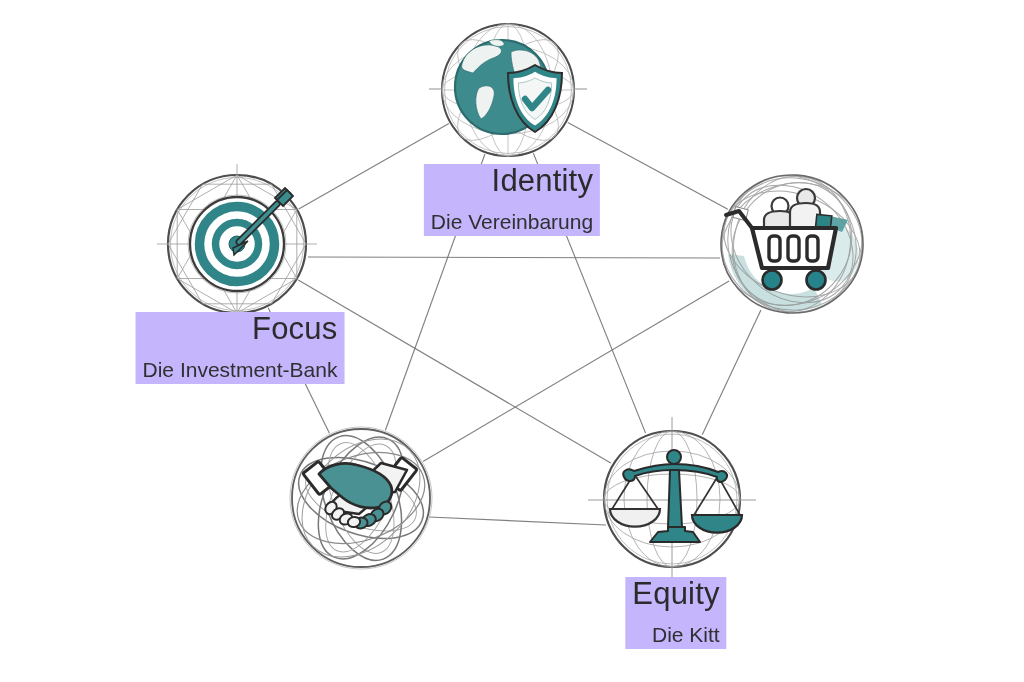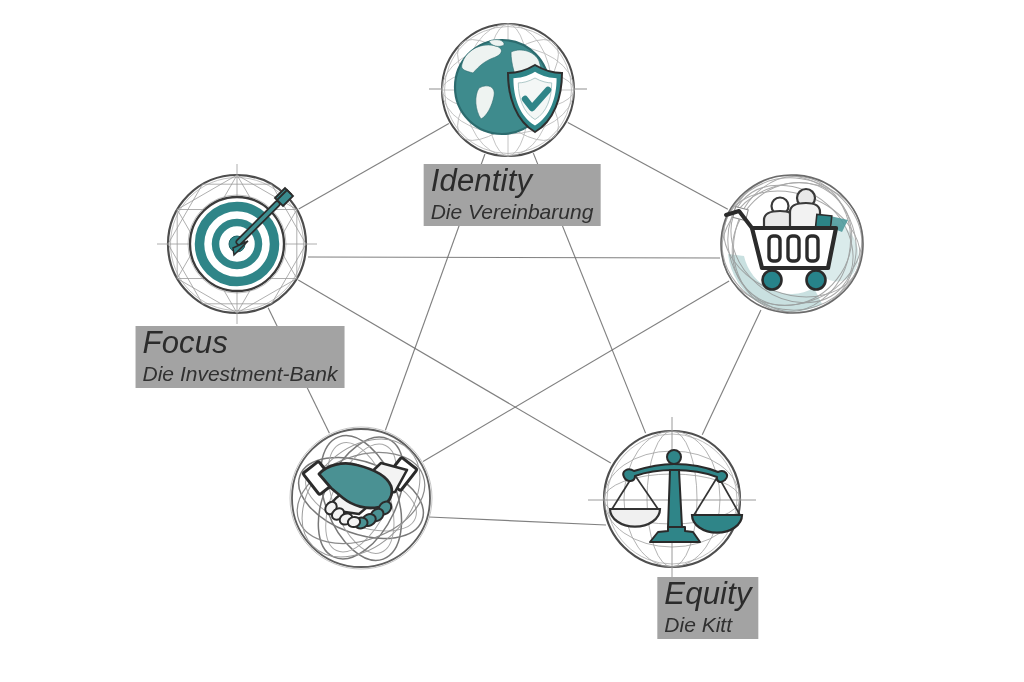--- a/index.html
+++ b/index.html
@@ -1,23 +1,23 @@
 <!DOCTYPE html>
 <html><head>
 <meta charset="utf-8">
 <style>
   html,body{margin:0;padding:0;background:#ffffff;}
   .stage{position:relative;width:1024px;height:682px;background:#ffffff;overflow:hidden;
          font-family:"Liberation Sans","DejaVu Sans",sans-serif;}
   .stage svg{position:absolute;left:0;top:0;}
   .edge{stroke:#6f6f6f;stroke-width:1.15;opacity:.88;}
-  .node-label{position:absolute;transform:translateX(-50%);text-align:left;
-              background:#a3a3a3;padding:0 7px 2px 7px;white-space:nowrap;font-style:italic;}
+  .node-label{position:absolute;transform:translateX(-50%);text-align:right;
+              background:#c4b5fd;padding:0 7px 2px 7px;white-space:nowrap;}
   .node-title{font-size:31px;line-height:34px;color:#2b2b2b;letter-spacing:.2px;}
-  .node-subtitle{font-size:21px;line-height:24px;color:#303030;margin-top:2px;}
+  .node-subtitle{font-size:21px;line-height:24px;color:#303030;margin-top:12px;}
 </style>
 </head>
 <body>
 
 <div class="stage">
 
   <svg id="diagram-svg" width="1024" height="682" viewBox="0 0 1024 682">
 
     <g id="edges-layer">
         <line x1="448.87908383697203" y1="123.5963877826801" x2="298.72919187610273" y2="208.92141863867224" class="edge"></line>
@@ -203,22 +203,22 @@
         </g>
       </g>
 
     </g>
   </svg>
 
   <div class="node-label" style="left: 512px; top: 164px;">
     <div class="node-title">Identity</div>
     <div class="node-subtitle">Die Vereinbarung</div>
   </div>
-  <div class="node-label" style="left: 240px; top: 326px;">
+  <div class="node-label" style="left: 240px; top: 312px;">
     <div class="node-title">Focus</div>
     <div class="node-subtitle">Die Investment-Bank</div>
   </div>
-  <div class="node-label" style="left: 708px; top: 577px;">
+  <div class="node-label" style="left: 676px; top: 577px;">
     <div class="node-title">Equity</div>
     <div class="node-subtitle">Die Kitt</div>
   </div>
 
 </div>
 
 </body></html>

